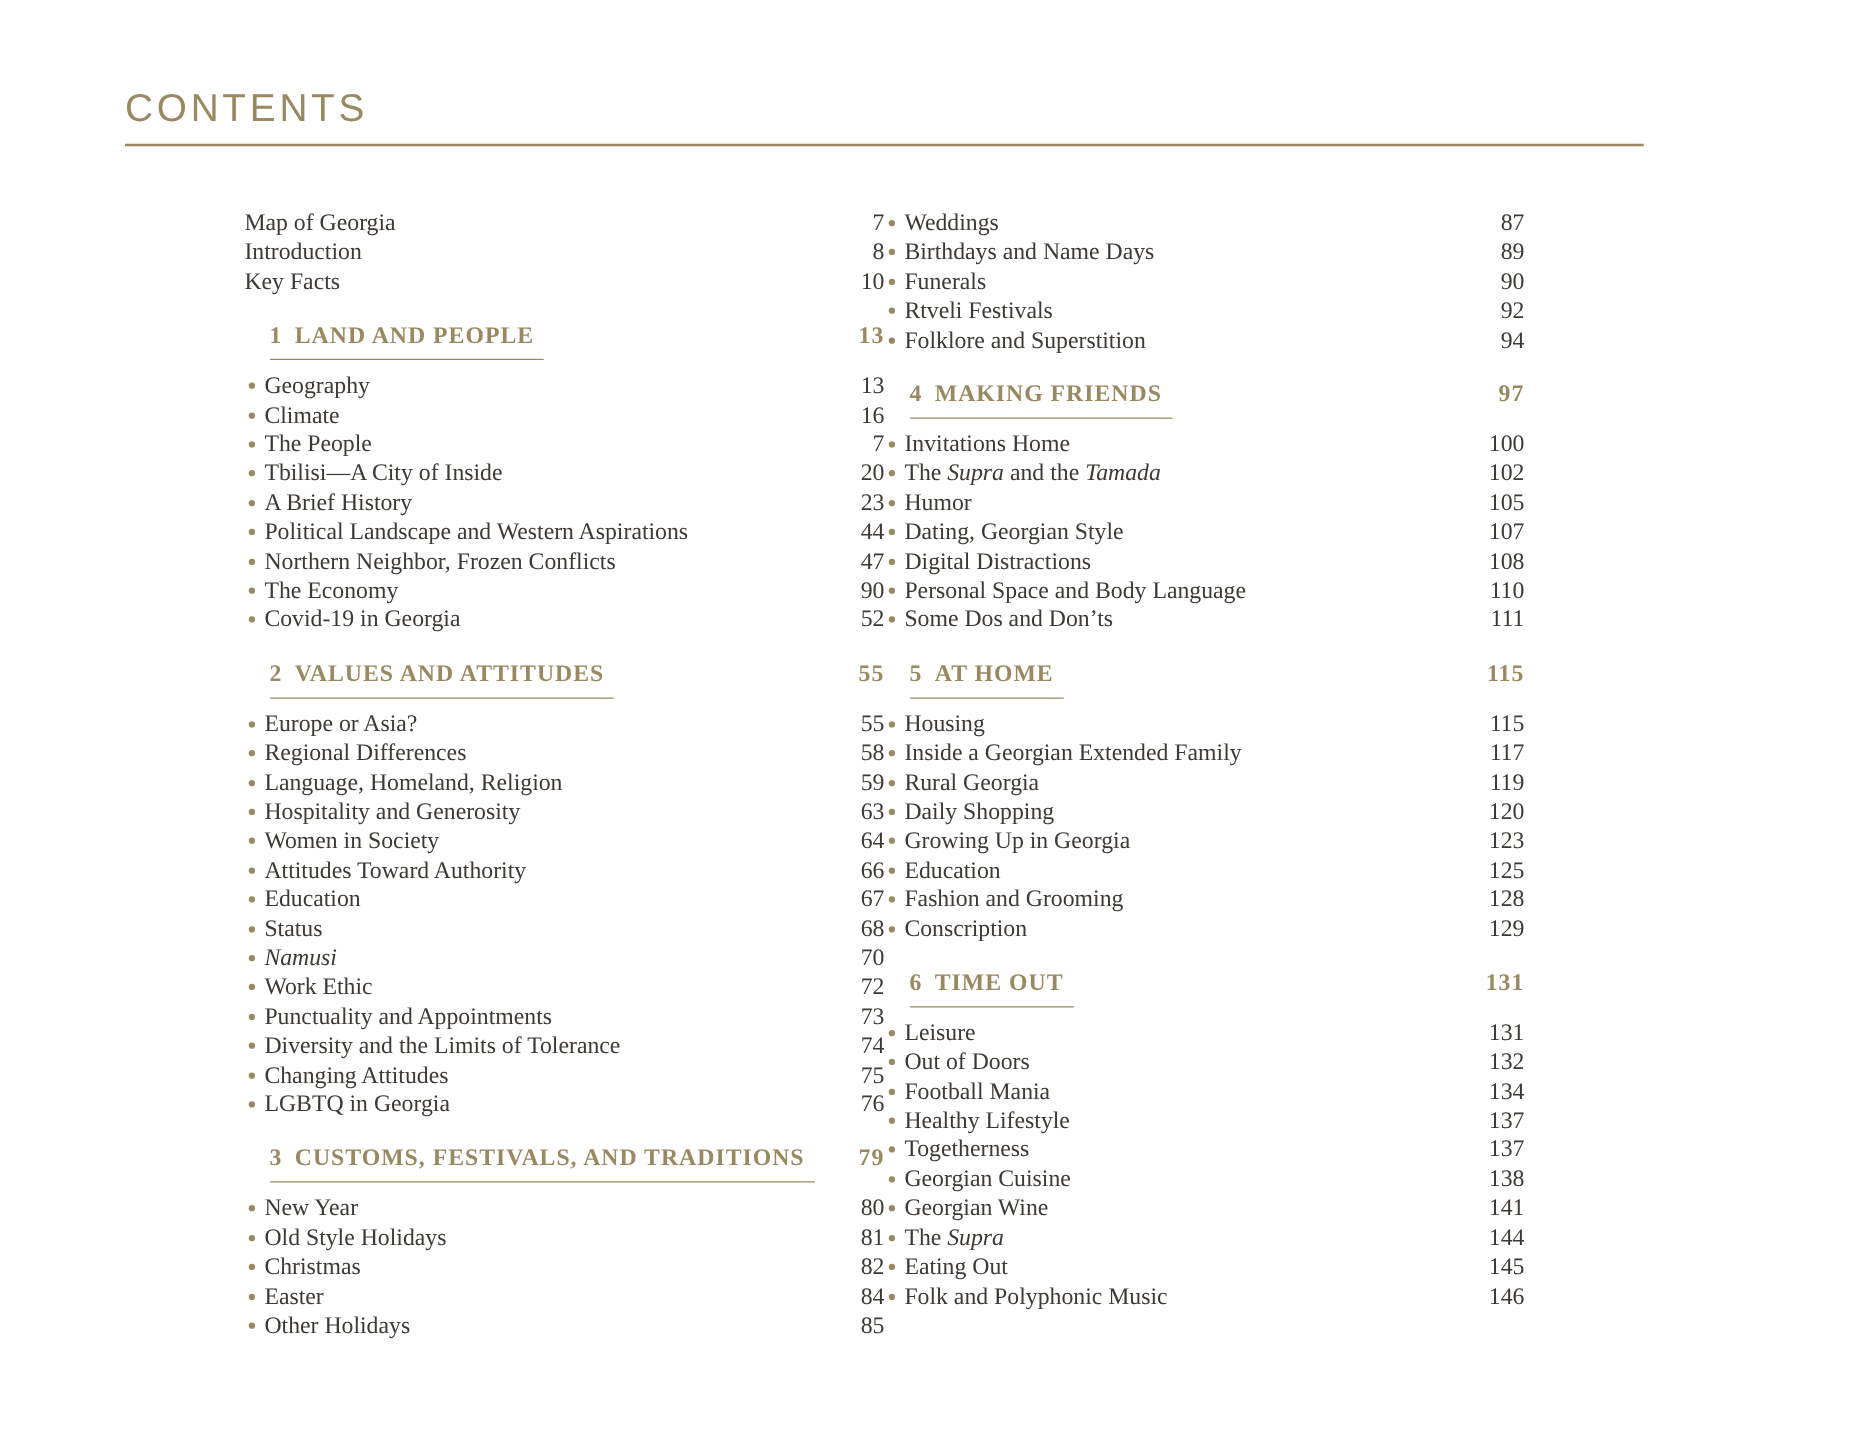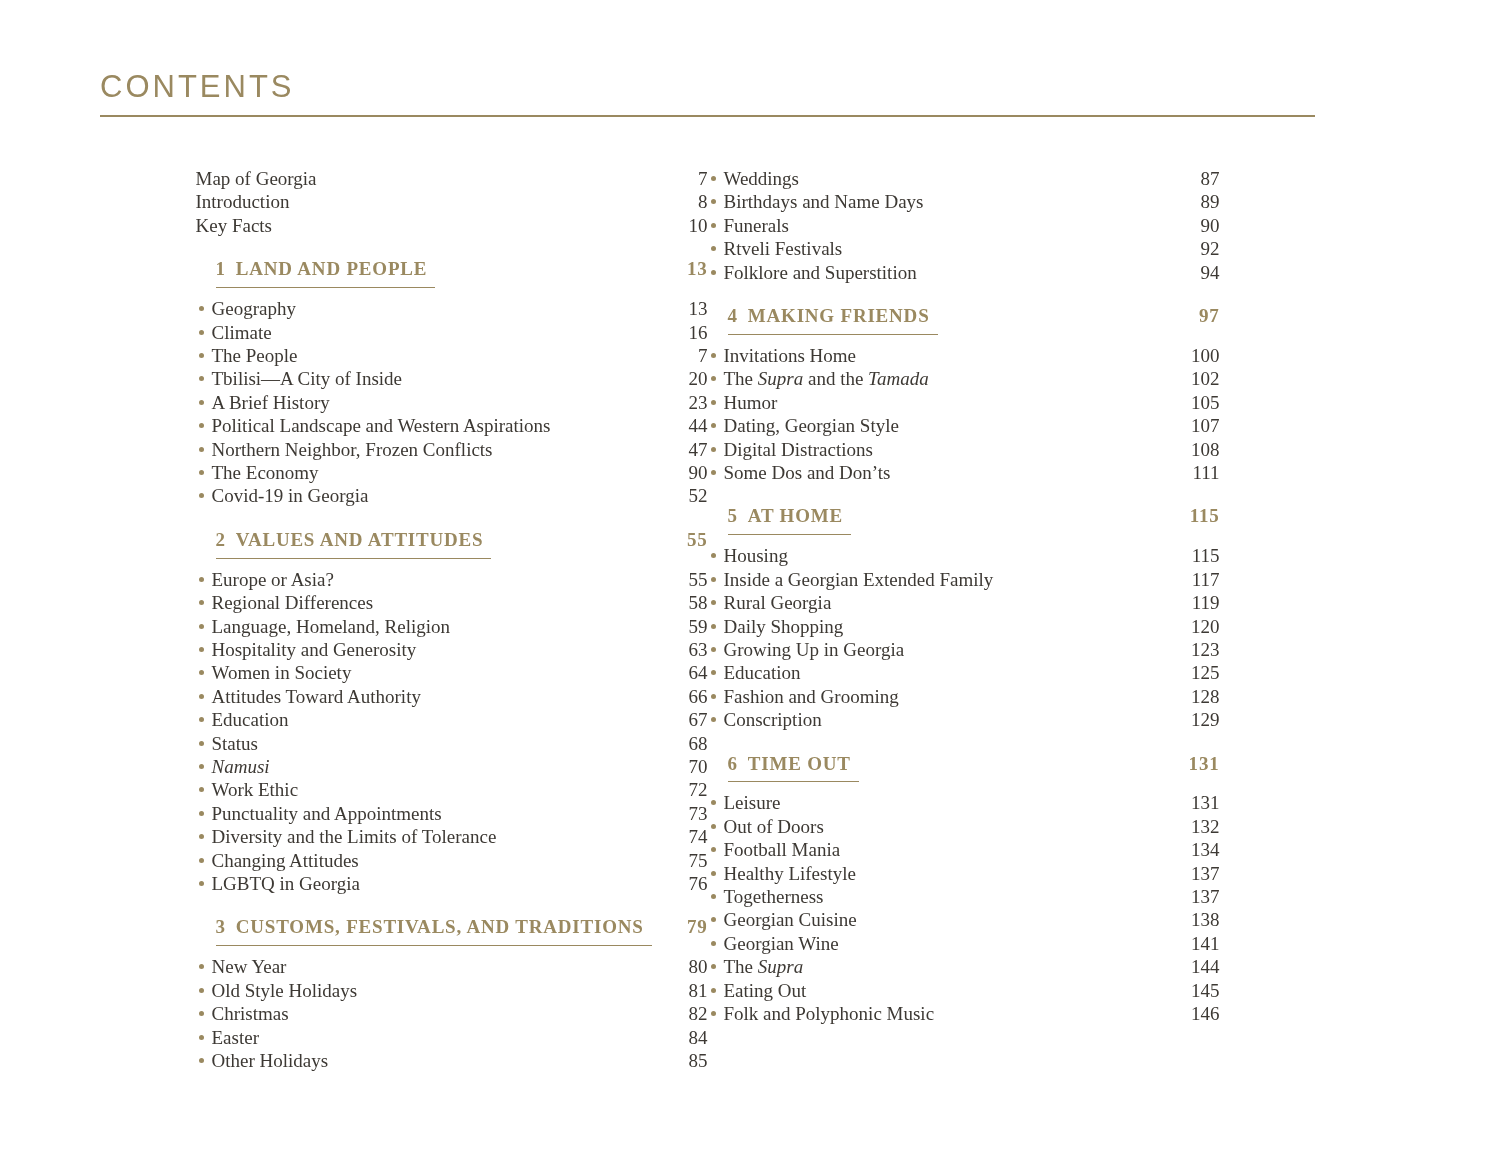--- a/index.html
+++ b/index.html
@@ -279,20 +279,24 @@
             </div>
             <div class="row bulleted">
               <span class="label"><span>Dating, Georgian Style</span></span>
               <span class="num">107</span>
             </div>
             <div class="row bulleted">
               <span class="label"><span>Digital Distractions</span></span>
               <span class="num">108</span>
             </div>
             <div class="row bulleted">
+              <span class="label"><span>Personal Space and Body Language</span></span>
+              <span class="num">110</span>
+            </div>
+            <div class="row bulleted">
               <span class="label"><span>Some Dos and Don’ts</span></span>
               <span class="num">111</span>
             </div>
           </div>
         </div>
         <div class="section">
           <div class="section-head">
             <span class="section-title"><span class="section-num">5</span><span>AT HOME</span></span>
             <span class="num">115</span>
           </div>

